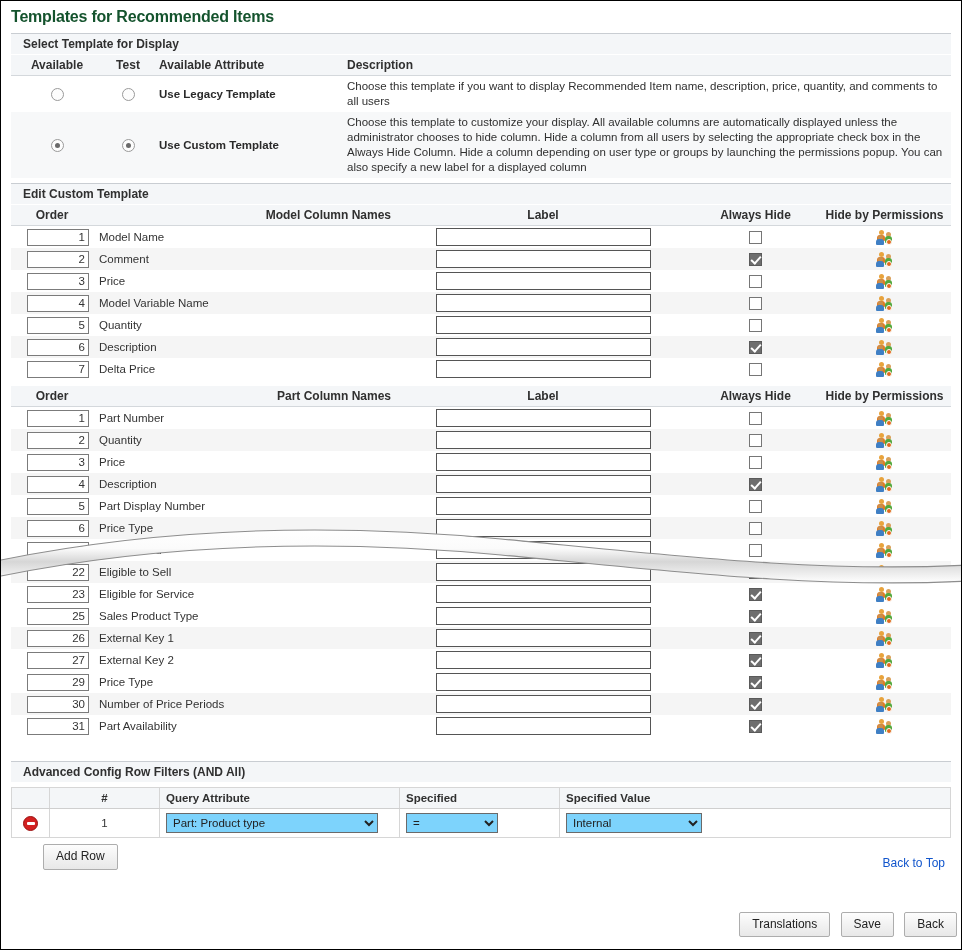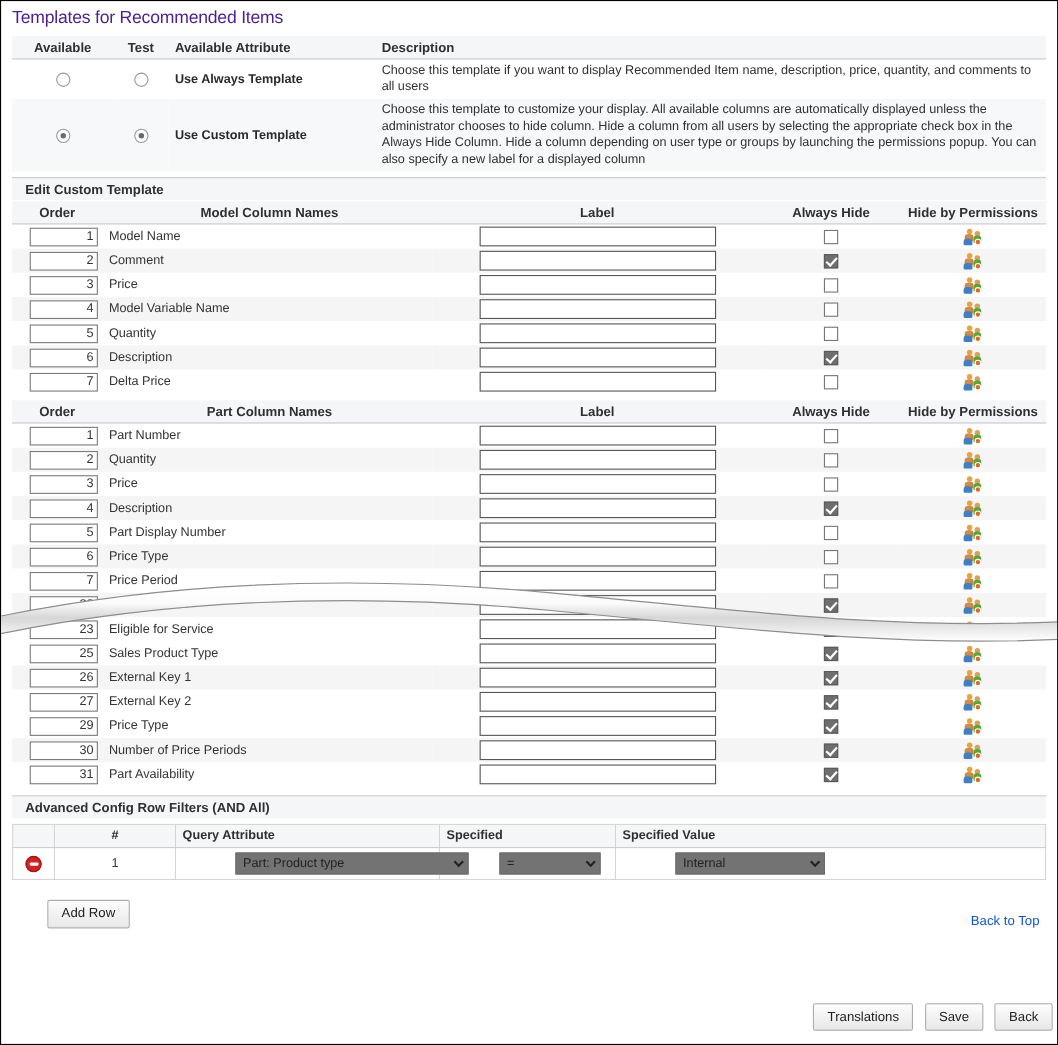--- a/index.html
+++ b/index.html
@@ -19,22 +19,22 @@
     position: relative;
     width: 962px; height: 950px;
     border: 1px solid #000000;
     background: #ffffff;
     overflow: hidden;
   }
 
   
   .page-title {
     font-size: 16px;
-    font-weight: normal;
-    color: #4c1d95;
+    font-weight: bold;
+    color: #14532d;
     padding: 7px 0 7px 10px;
     letter-spacing: -0.2px;
   }
 
   
   .section-bar {
     background: #f4f6f8;
     border-top: 1px solid #c9cdd2;
     border-bottom: 1px solid #ffffff;
     font-size: 12px;
@@ -96,21 +96,21 @@
 
   
   .col-table tr.r-even { background: #ffffff; }
   .col-table tr.r-odd  { background: #f5f5f5; }
   .col-table td.order-c { text-align: left; padding: 2px 0 2px 16px; }
   .col-table td.name-c  { padding-left: 6px; color:#333; }
   .col-table td.label-c { text-align: center; padding: 2px 0; }
   .col-table td.hide-c  { text-align: center; }
   .col-table td.perm-c  { text-align: center; }
   .col-table th.order-h { width: 82px; }
-  .col-table th.name-h  { text-align: center; padding-left: 6px; margin-left: 14px; }
+  .col-table th.name-h  { text-align: right; padding-left: 6px; margin-left: 14px; }
 
   input.order-in {
     width: 62px; height: 17px;
     font-family: "Liberation Sans", sans-serif;
     font-size: 11.5px;
     text-align: right;
     padding: 0 3px 0 0;
     border: 1px solid #7b7b7b;
     background: #ffffff;
     color: #333;
@@ -221,24 +221,23 @@
     width: 8px; height: 2.5px;
     background: #ffffff;
     border-radius: 1px;
   }
 
   select.sel {
     font-family: "Liberation Sans", sans-serif;
     font-size: 11.5px;
     height: 20px;
     border: 1px solid #6a6a6a;
-    background: #737373;
+    background: #7dd3fc;
     color: #222;
     padding: 1px 2px;
-    margin-left: 48px;
   }
   select.sel-attr { width: 212px; }
   select.sel-op   { width: 92px; }
   select.sel-val  { width: 136px; }
 
   
   .btn {
     display: inline-block;
     font-family: "Liberation Sans", sans-serif;
     font-size: 12px;
@@ -246,21 +245,21 @@
     background: linear-gradient(to bottom, #fdfdfd 0%, #f2f2f2 50%, #e8e8e8 100%);
     border: 1px solid #adadad;
     border-radius: 2px;
     padding: 5px 12px;
     cursor: pointer;
     line-height: 1.1;
   }
 
   .row-bottom {
     position: relative;
-    margin: 12px 10px;
+    margin: 0 10px;
     height: 40px;
   }
   .add-row-btn { position: absolute; left: 32px; top: 6px; }
   .back-top {
     position: absolute;
     right: 6px; top: 18px;
     color: #1155cc;
     font-size: 12px;
     text-decoration: none;
     cursor: pointer;
@@ -272,20 +271,21 @@
   }
   .actions .btn { margin-left: 7px; }
 </style>
 </head>
 <body>
 
 <div id="page">
 
   <div class="page-title">Templates for Recommended Items</div>
 
+  <div class="section-bar">Select Template for Display</div>
 
   <table class="grid tpl-table">
     <colgroup>
       <col style="width:92px">
         <col style="width:50px">
         <col style="width:188px">
         <col>
     </colgroup>
     <thead>
       <tr>
@@ -296,21 +296,21 @@
       </tr>
     </thead>
     <tbody>
       <tr>
         <td class="radio-c">
           <span class="radio"></span>
         </td>
         <td class="radio-c">
           <span class="radio"></span>
         </td>
-        <td class="name-c">Use Always Template</td>
+        <td class="name-c">Use Legacy Template</td>
         <td class="desc-c">Choose this template if you want to display Recommended Item name, description, price, quantity, and comments to all users</td>
       </tr>
       <tr class="tpl-row-alt">
         <td class="radio-c">
           <span class="radio checked"></span>
         </td>
         <td class="radio-c">
           <span class="radio checked"></span>
         </td>
         <td class="name-c">Use Custom Template</td>
@@ -523,21 +523,21 @@
         <stop offset="0%" stop-color="#ffffff"></stop>
         <stop offset="35%" stop-color="#fbfbfb"></stop>
         <stop offset="60%" stop-color="#d6d6d6"></stop>
         <stop offset="100%" stop-color="#ffffff"></stop>
       </linearGradient>
     </defs>
     <path d="M-5,40 C160,6 330,2 500,18 C660,33 810,52 967,44
              L967,60 C810,68 660,49 500,34 C330,18 160,22 -5,56 Z" fill="url(#foldg)" stroke="#8d8d8d" stroke-width="1.1"></path>
   </svg>
 
-  <div class="section-bar" style="margin-top:8px">Advanced Config Row Filters (AND All)</div>
+  <div class="section-bar" style="margin-top:24px">Advanced Config Row Filters (AND All)</div>
 
   <div class="adv-wrap">
     <table class="adv">
       <colgroup>
         <col style="width:38px">
           <col style="width:110px">
           <col style="width:240px">
           <col style="width:160px">
           <col>
       </colgroup>

